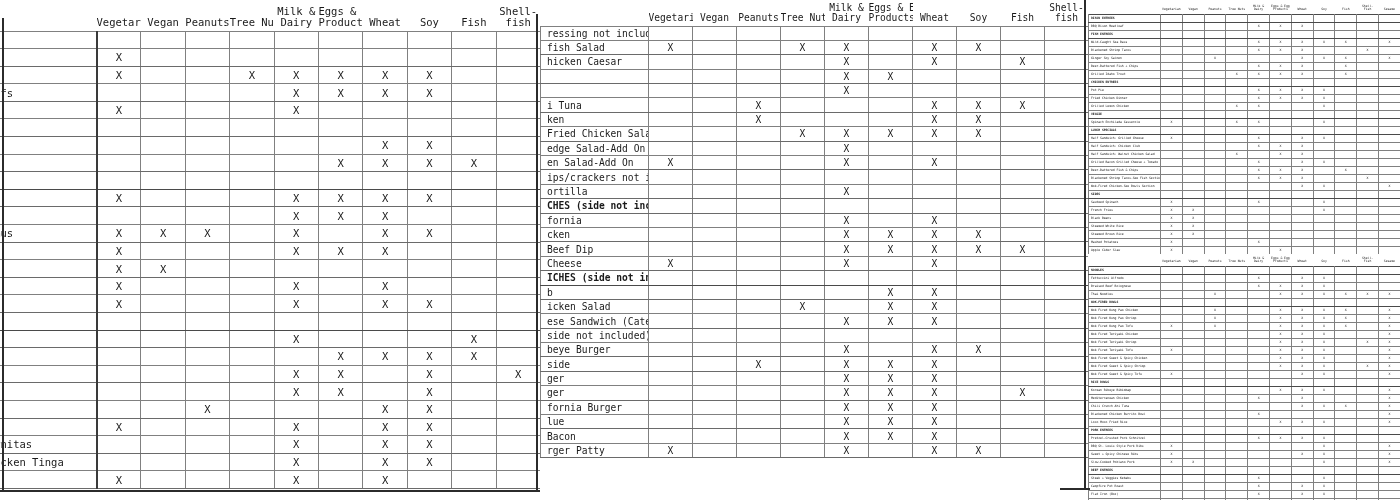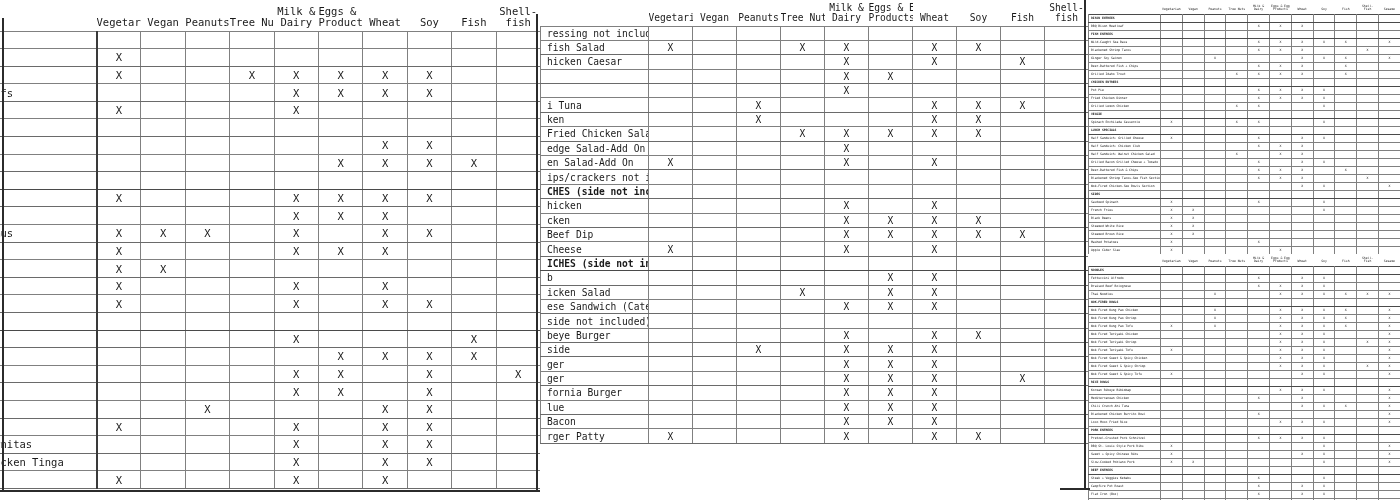--- a/index.html
+++ b/index.html
@@ -601,34 +601,47 @@
             <td class="mark"></td>
             <td class="mark"></td>
             <td class="mark"></td>
             <td class="mark"></td>
             <td class="mark"></td>
             <td class="mark"></td>
             <td class="mark"></td>
             <td class="mark"></td>
           </tr>
           <tr>
+            <td class="label thickright" style="border-bottom-color: rgb(106, 106, 106);">ortilla</td>
+            <td class="mark" style="border-bottom-color: rgb(106, 106, 106);"></td>
+            <td class="mark" style="border-bottom-color: rgb(106, 106, 106);"></td>
+            <td class="mark" style="border-bottom-color: rgb(106, 106, 106);"></td>
+            <td class="mark" style="border-bottom-color: rgb(106, 106, 106);"></td>
+            <td class="mark" style="border-bottom-color: rgb(106, 106, 106);">X</td>
+            <td class="mark" style="border-bottom-color: rgb(106, 106, 106);"></td>
+            <td class="mark" style="border-bottom-color: rgb(106, 106, 106);"></td>
+            <td class="mark" style="border-bottom-color: rgb(106, 106, 106);"></td>
+            <td class="mark" style="border-bottom-color: rgb(106, 106, 106);"></td>
+            <td class="mark" style="border-bottom-color: rgb(106, 106, 106);"></td>
+          </tr>
+          <tr>
             <td class="label section thickright" style="border-top-color: rgb(74, 74, 74); border-bottom-color: rgb(106, 106, 106);">CHES (side not included)</td>
             <td class="mark" style="border-top-color: rgb(74, 74, 74); border-bottom-color: rgb(106, 106, 106);"></td>
             <td class="mark" style="border-top-color: rgb(74, 74, 74); border-bottom-color: rgb(106, 106, 106);"></td>
             <td class="mark" style="border-top-color: rgb(74, 74, 74); border-bottom-color: rgb(106, 106, 106);"></td>
             <td class="mark" style="border-top-color: rgb(74, 74, 74); border-bottom-color: rgb(106, 106, 106);"></td>
             <td class="mark" style="border-top-color: rgb(74, 74, 74); border-bottom-color: rgb(106, 106, 106);"></td>
             <td class="mark" style="border-top-color: rgb(74, 74, 74); border-bottom-color: rgb(106, 106, 106);"></td>
             <td class="mark" style="border-top-color: rgb(74, 74, 74); border-bottom-color: rgb(106, 106, 106);"></td>
             <td class="mark" style="border-top-color: rgb(74, 74, 74); border-bottom-color: rgb(106, 106, 106);"></td>
             <td class="mark" style="border-top-color: rgb(74, 74, 74); border-bottom-color: rgb(106, 106, 106);"></td>
             <td class="mark" style="border-top-color: rgb(74, 74, 74); border-bottom-color: rgb(106, 106, 106);"></td>
           </tr>
           <tr>
-            <td class="label thickright">hicken</td>
+            <td class="label thickright">fornia</td>
             <td class="mark"></td>
             <td class="mark"></td>
             <td class="mark"></td>
             <td class="mark"></td>
             <td class="mark">X</td>
             <td class="mark"></td>
             <td class="mark">X</td>
             <td class="mark"></td>
             <td class="mark"></td>
             <td class="mark"></td>

